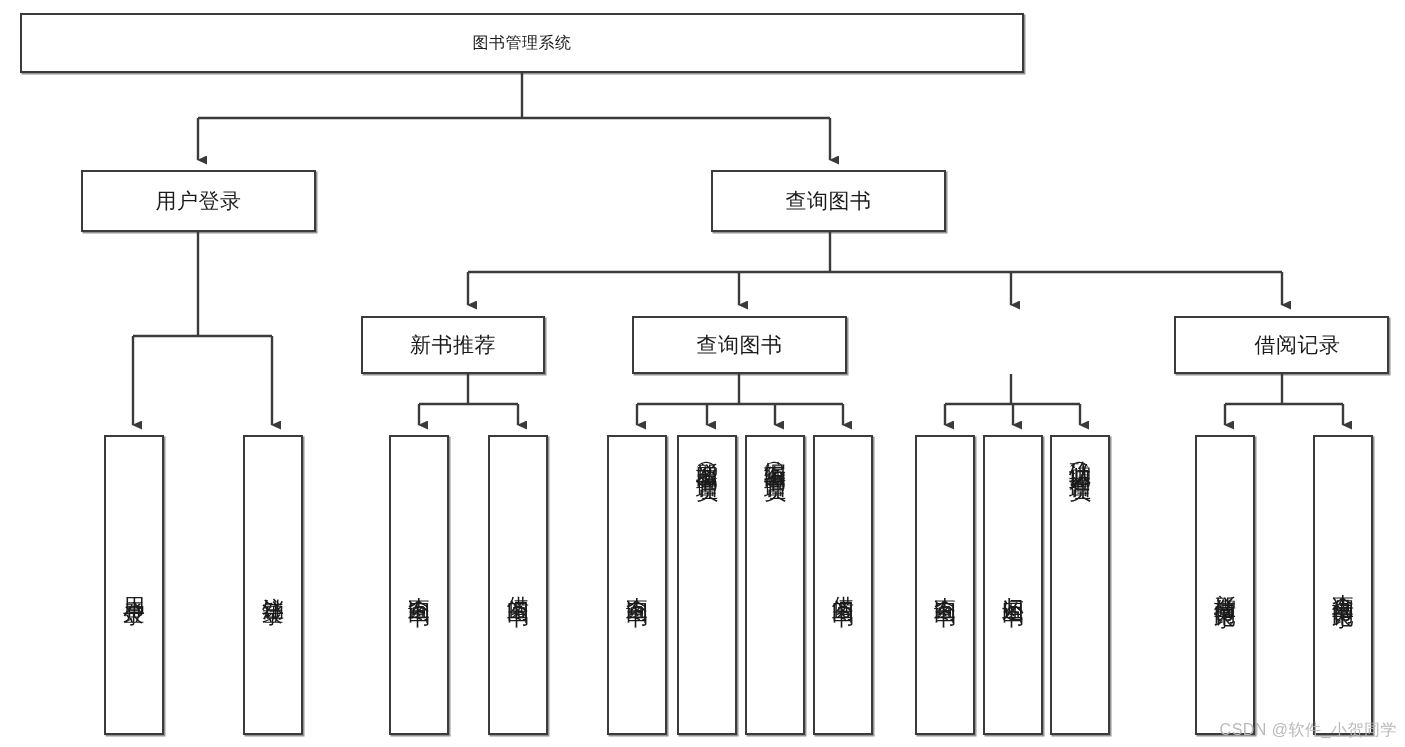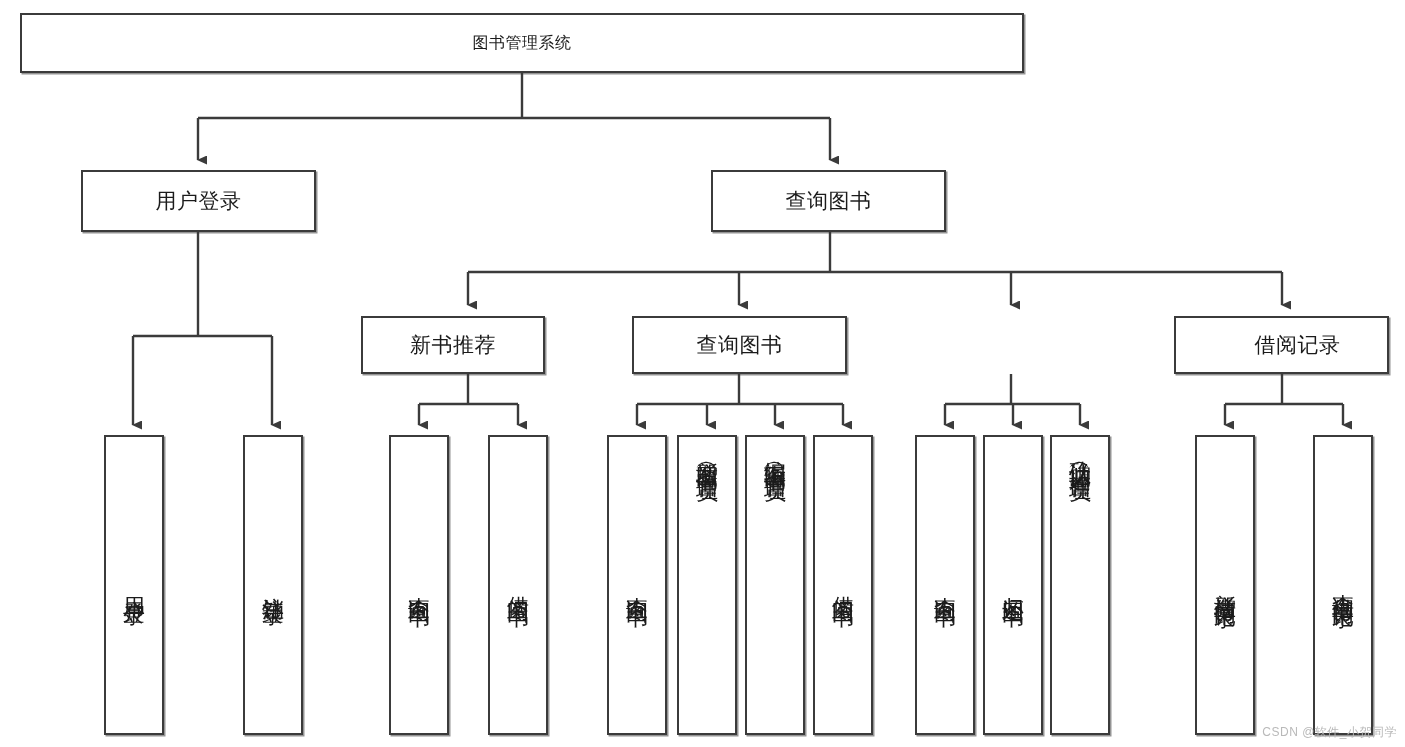--- a/index.html
+++ b/index.html
@@ -66,21 +66,21 @@
     writing-mode: vertical-rl;
     text-orientation: upright;
     font-size: 22px;
     letter-spacing: 3px;
     line-height: 1;
   }
   #watermark {
     position: absolute;
     right: 8px;
     bottom: 6px;
-    font-size: 12px;
+    font-size: 16px;
     color: #b9b9b9;
     font-family: "Liberation Sans", sans-serif;
     z-index: 3;
     white-space: nowrap;
     letter-spacing: 0.5px;
   }
 </style>
 </head>
 <body>
 

